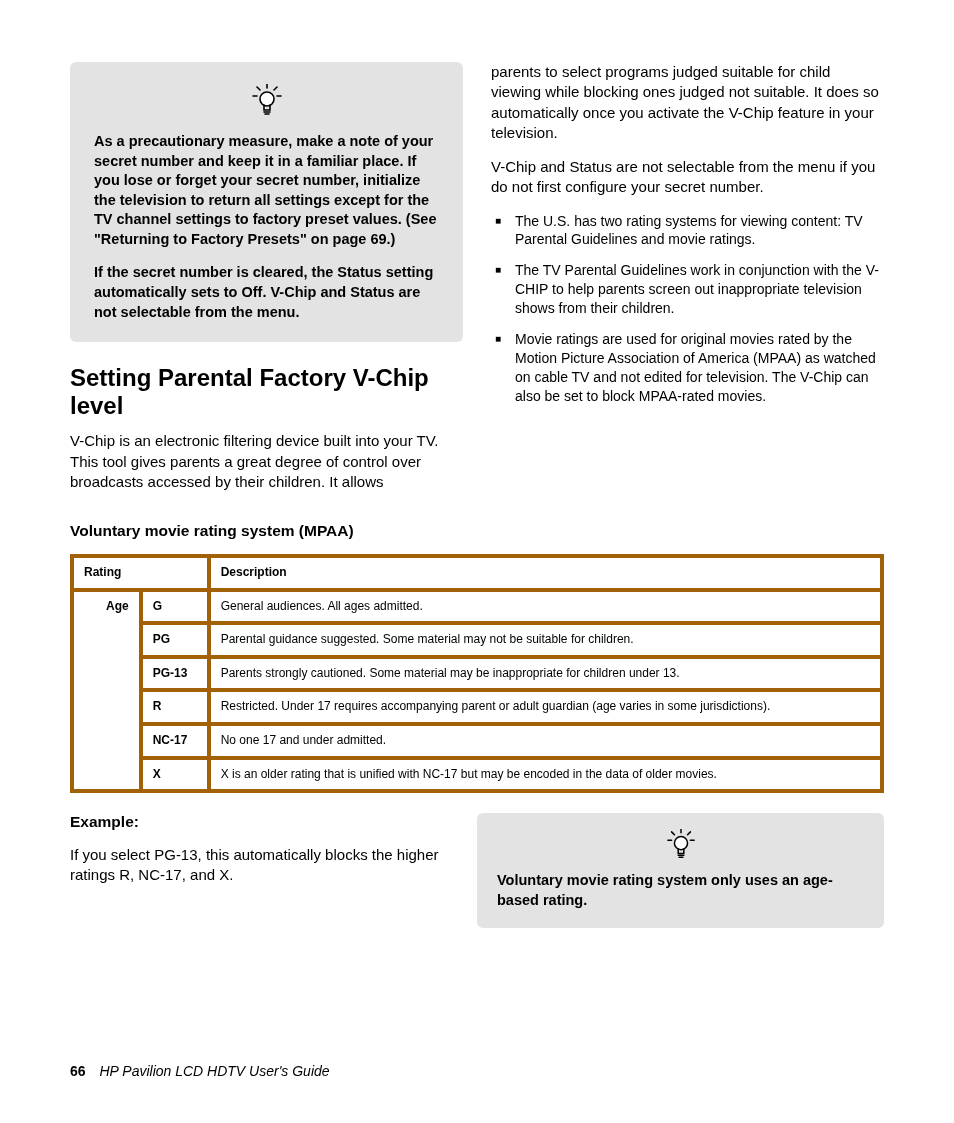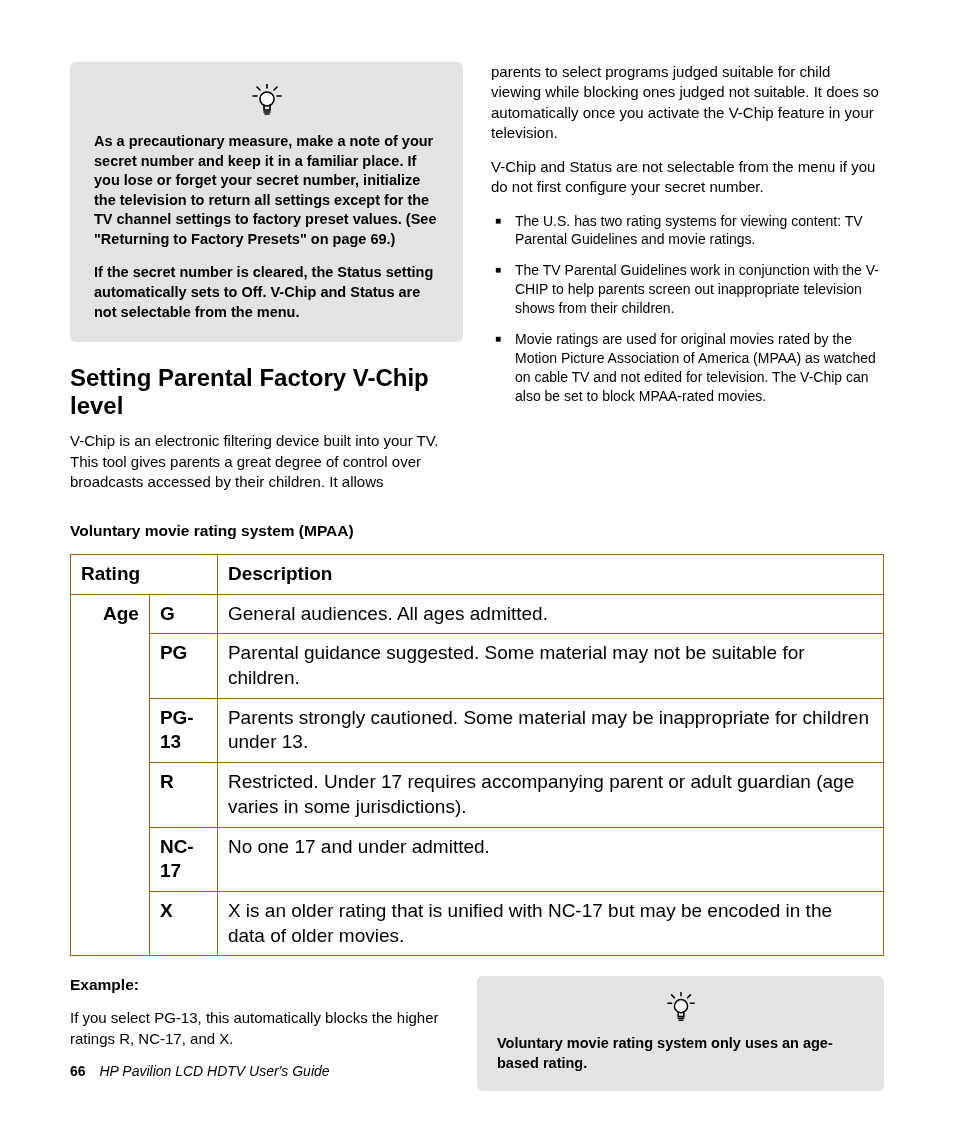--- a/index.html
+++ b/index.html
@@ -81,25 +81,25 @@
     font-size: 15.5px;
     font-weight: bold;
     margin: 16px 0 14px 0;
   }
   table.rating-table {
     width: 100%;
     border-collapse: collapse;
     margin-bottom: 20px;
   }
   table.rating-table th, table.rating-table td {
-    border: 1px solid #a16207;
+    border: 4px solid #a16207;
     padding: 7px 10px;
     text-align: left;
     vertical-align: top;
-    font-size: 19px;
+    font-size: 12px;
     line-height: 1.3;
   }
   table.rating-table th {
     font-weight: bold;
   }
   .cell-bold { font-weight: bold; }
   .cell-light { font-weight: 300; }
   .lower-row {
     display: flex;
     margin-top: 10px;

